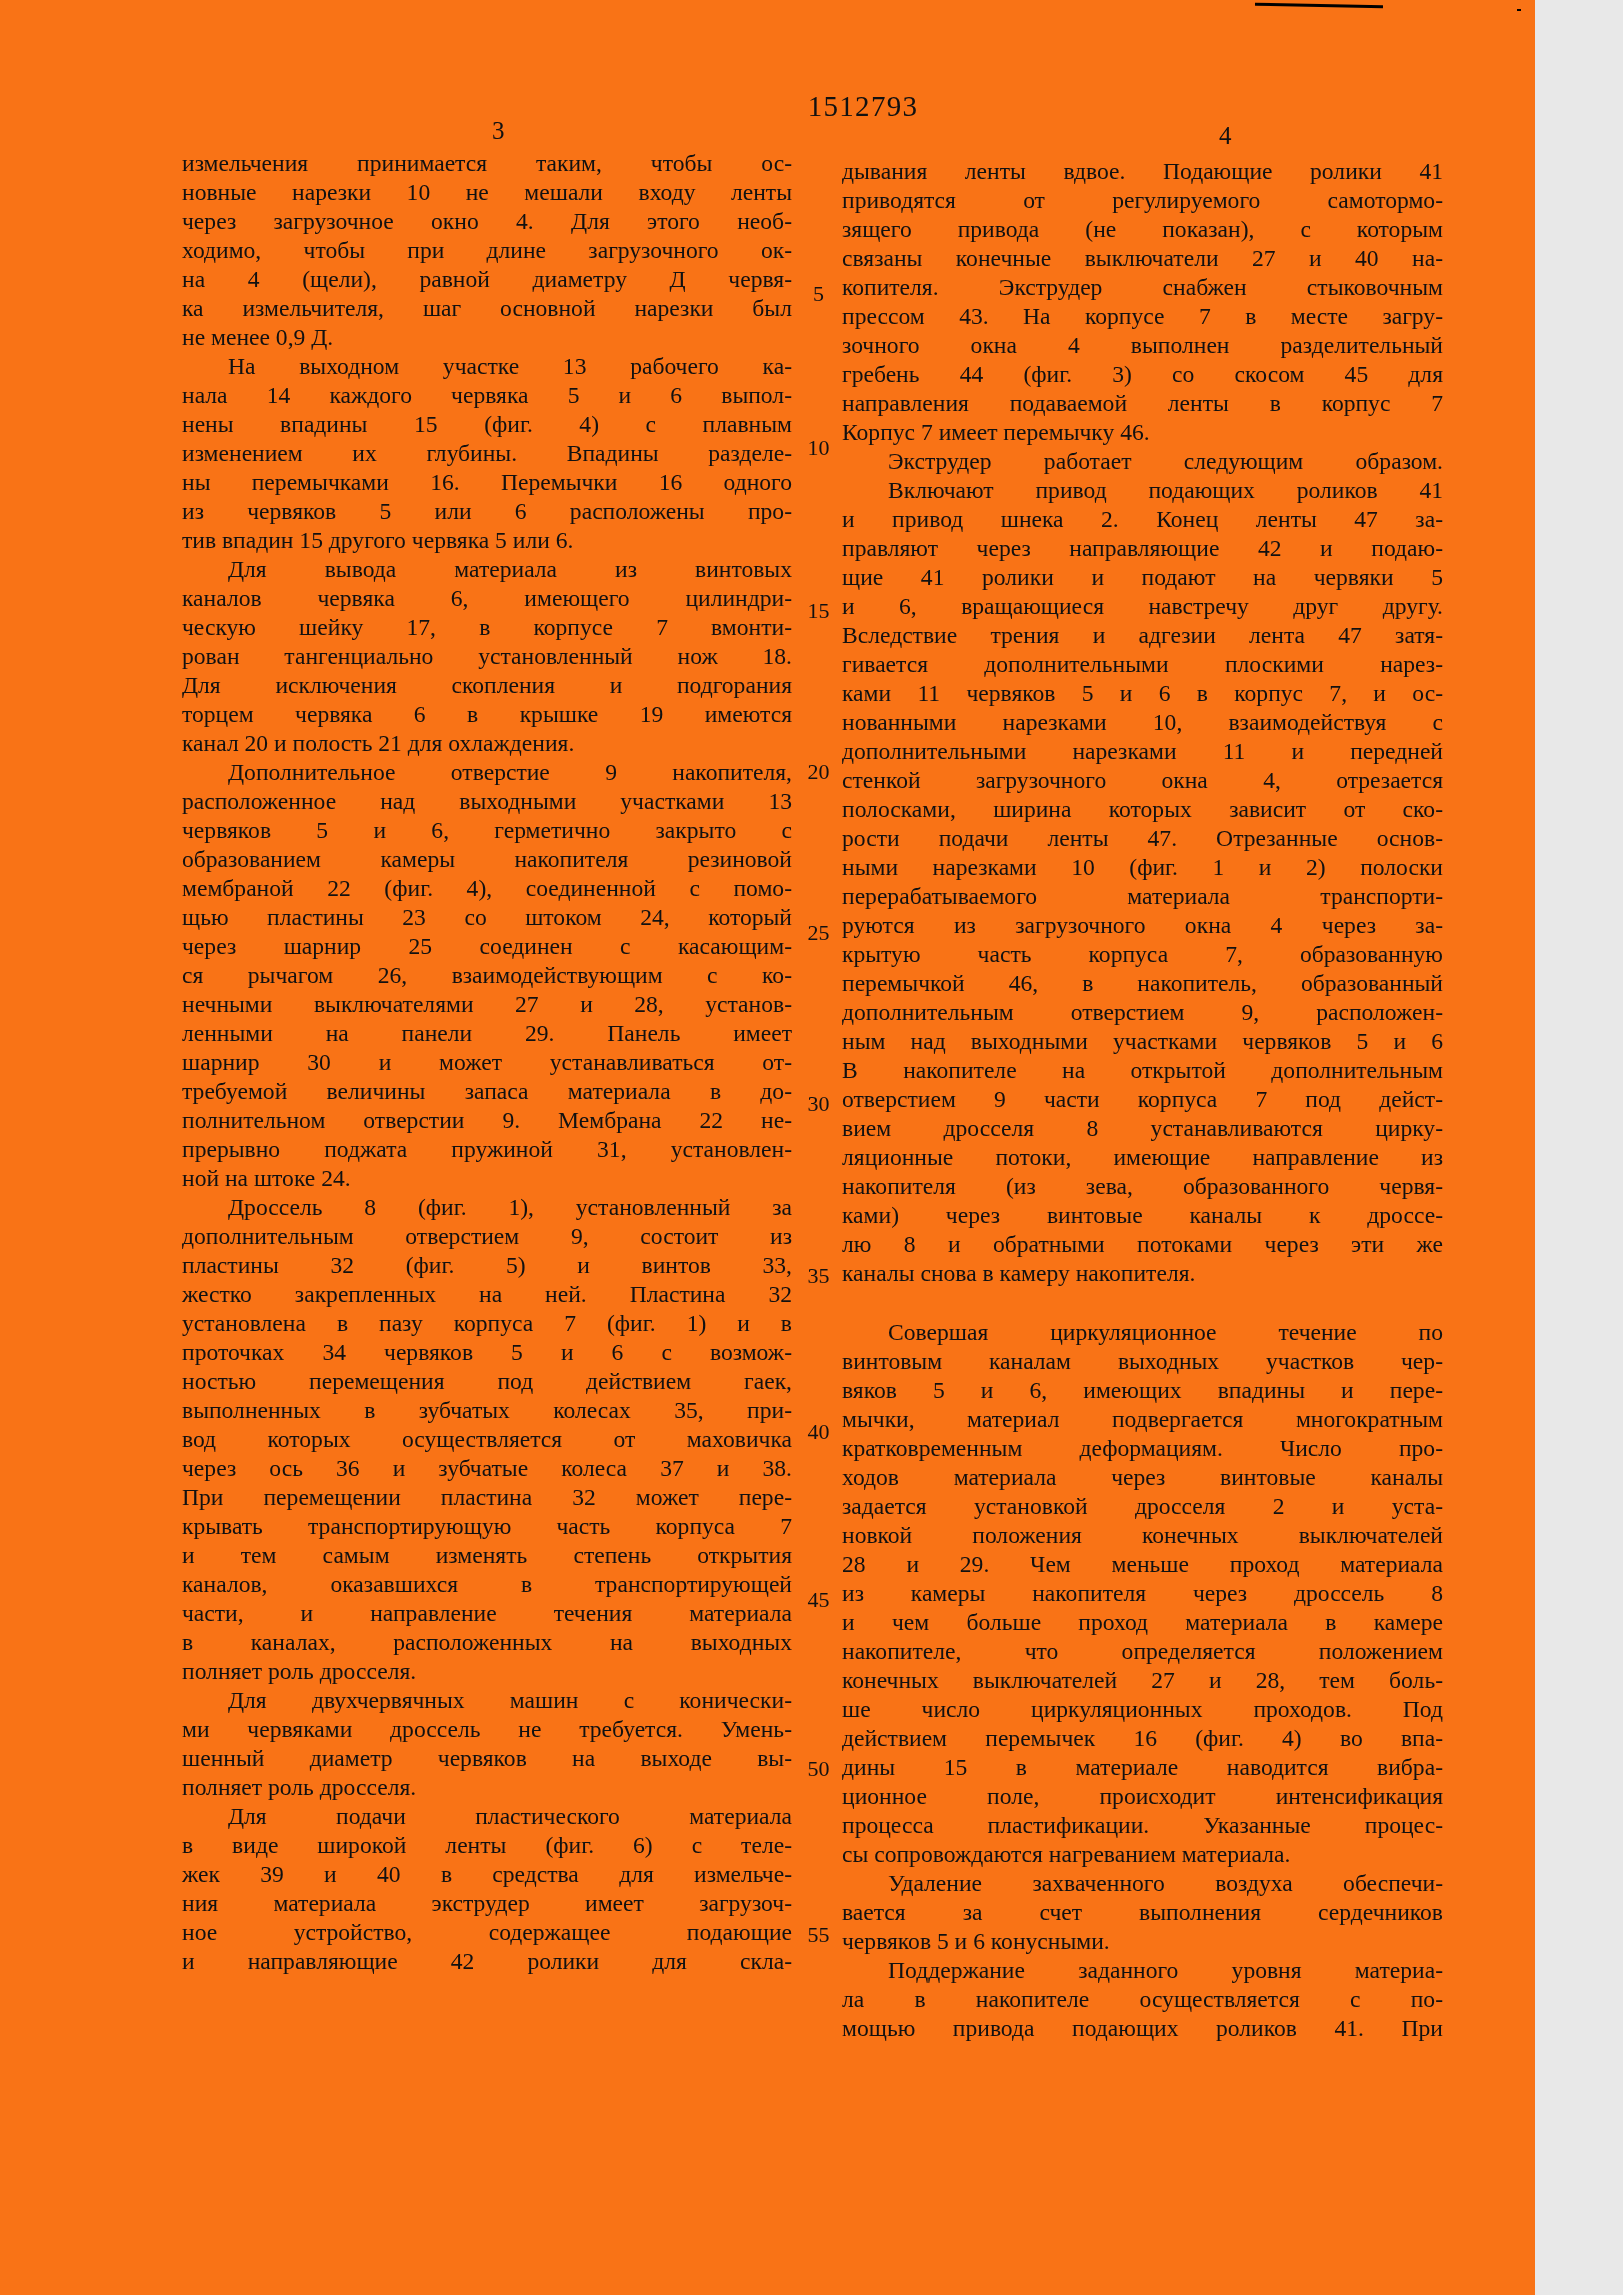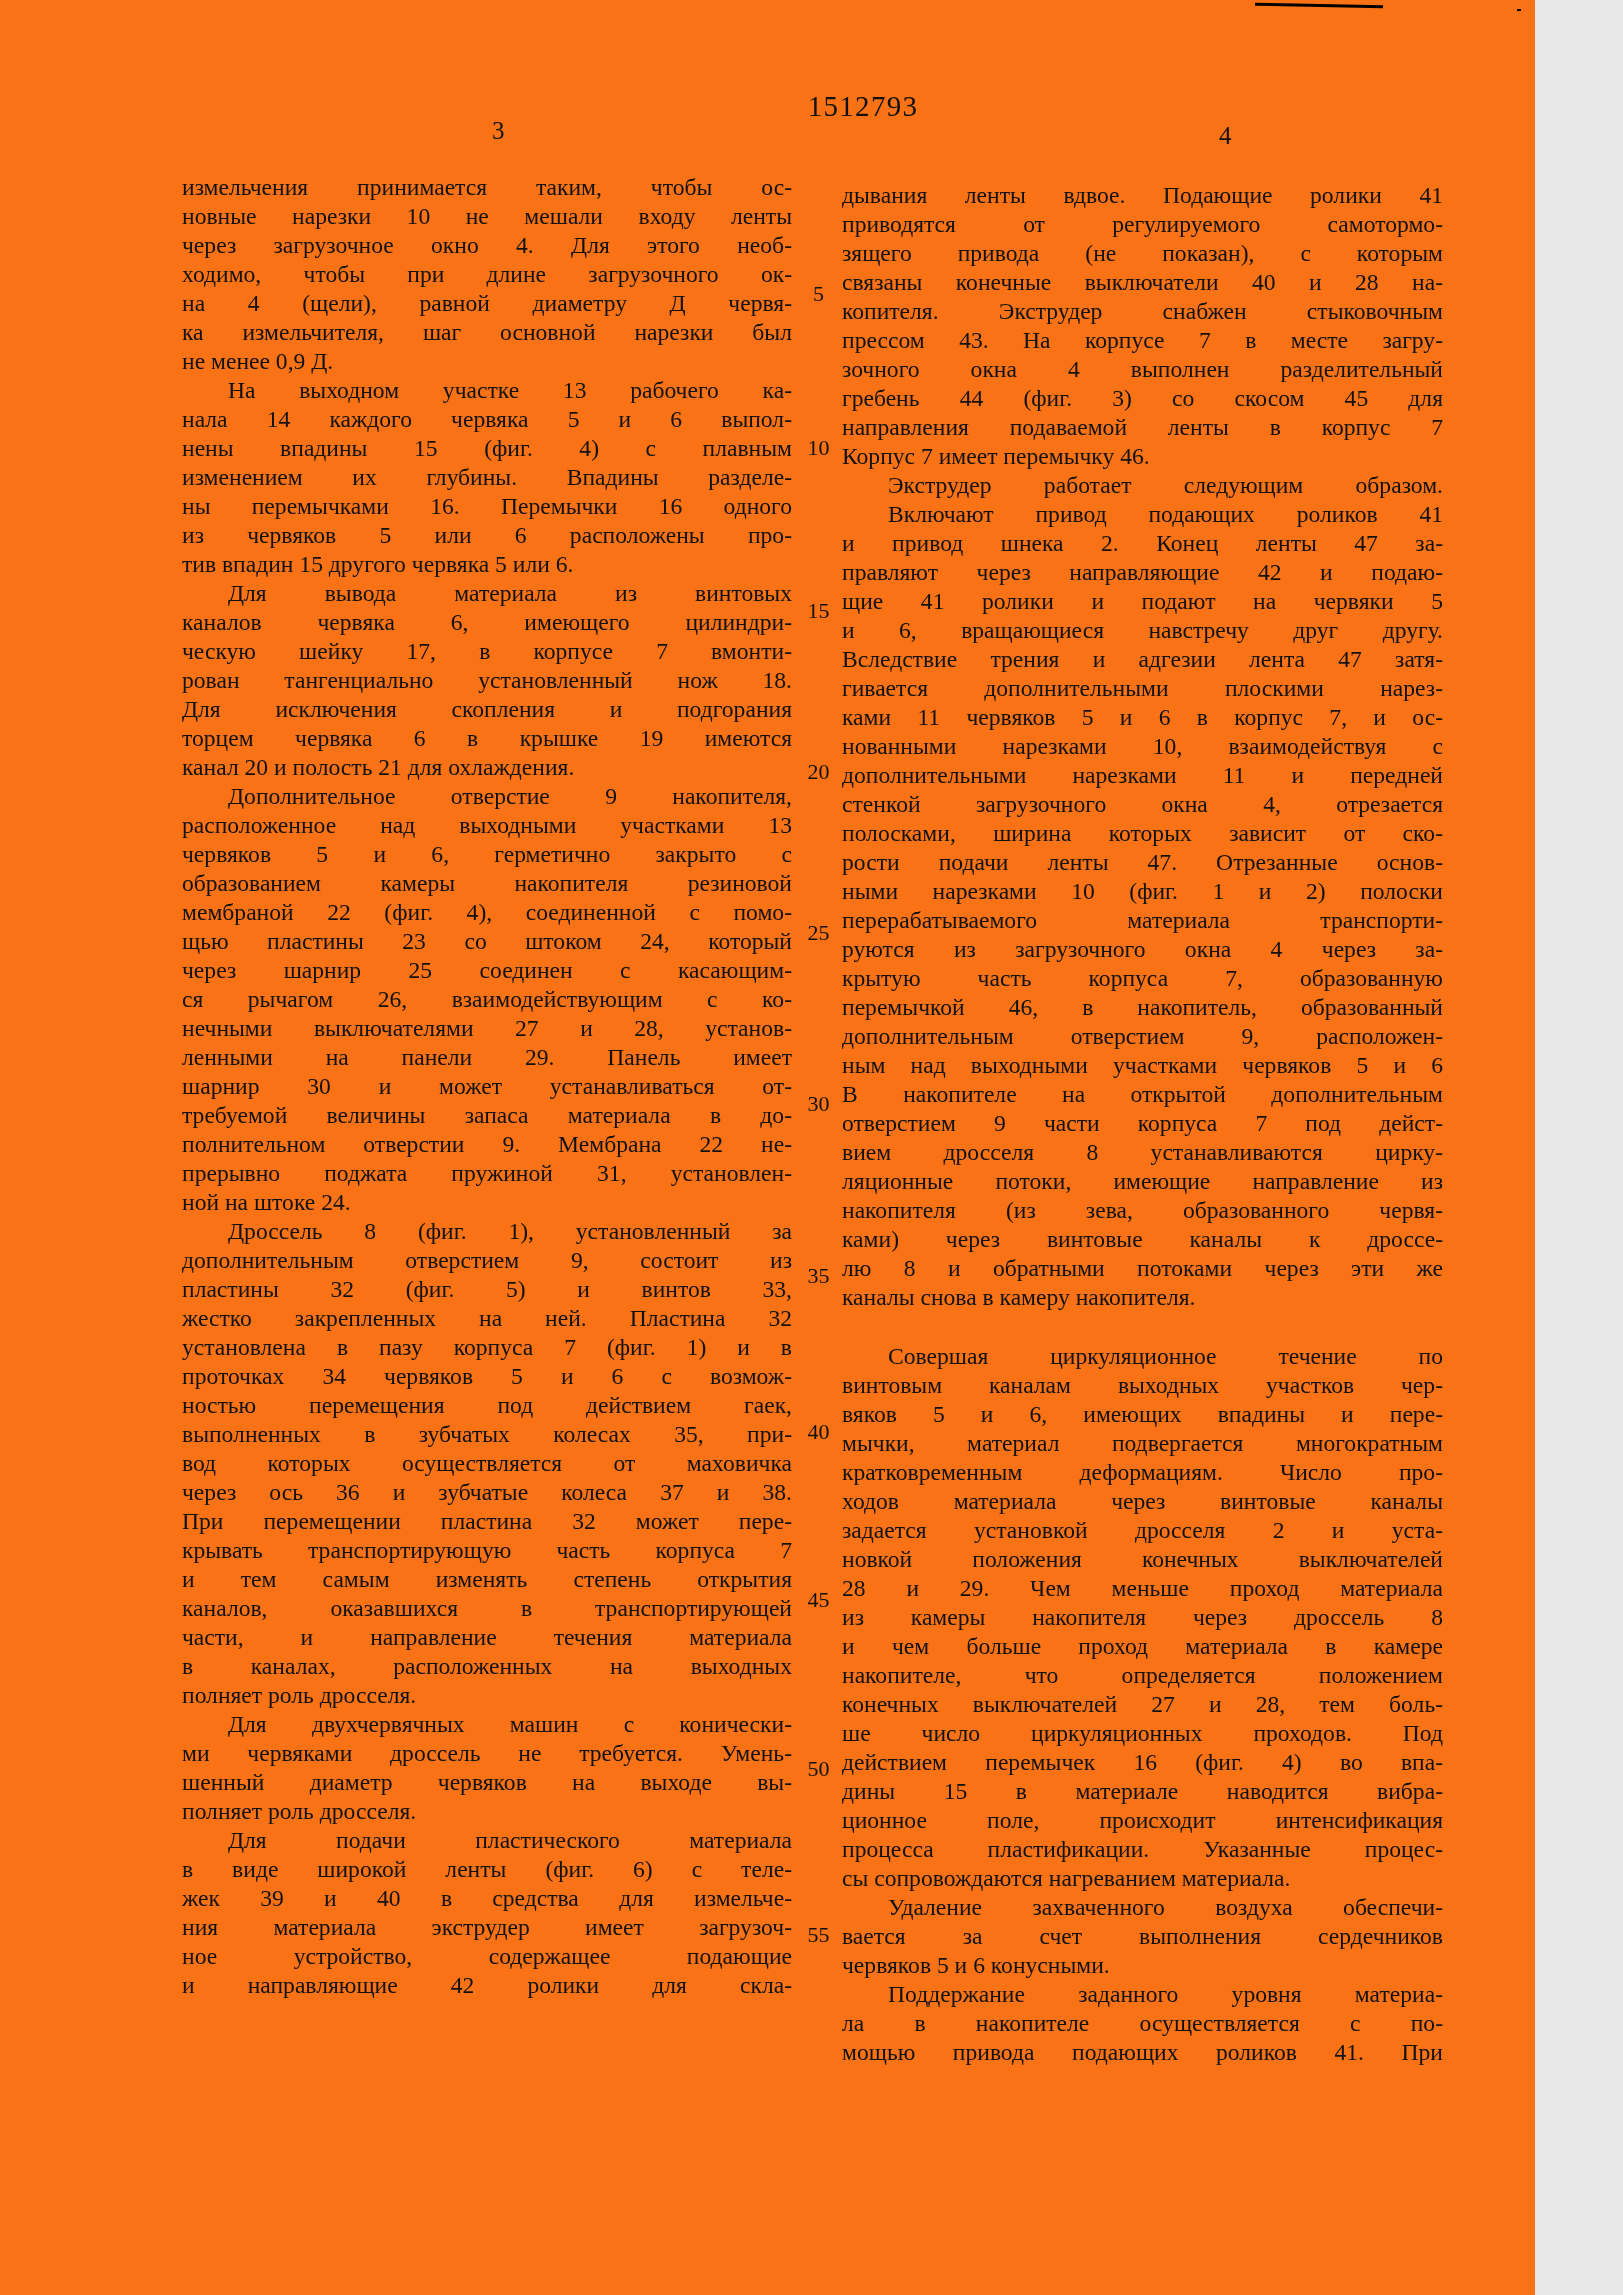--- a/index.html
+++ b/index.html
@@ -25,21 +25,20 @@
     font-size:25px;
   }
   .pagenum.left{ top:117px; left:492px; }
   .pagenum.right{ top:122px; left:1219px; }
   
   .column{
     position:absolute;
     font-size:23.6px;
     line-height:29px;
     text-align:justify;
-    margin-top:24px;
   }
   .col-left{ top:149px; left:182px; width:610px; }
   .col-right{ top:157px; left:842px; width:601px; }
   .line{
     text-align:justify;
     text-align-last:justify;
     white-space:normal;
     height:29px;
     overflow:visible;
   }
@@ -147,21 +146,21 @@
       <div class="line">жек 39 и 40 в средства для измельче-</div>
       <div class="line">ния материала экструдер имеет загрузоч-</div>
       <div class="line">ное устройство, содержащее подающие</div>
       <div class="line">и направляющие 42 ролики для скла-</div>
     </div>
 
   <div class="column col-right">
       <div class="line">дывания ленты вдвое. Подающие ролики 41</div>
       <div class="line">приводятся от регулируемого самотормо-</div>
       <div class="line">зящего привода (не показан), с которым</div>
-      <div class="line">связаны конечные выключатели 40 и 28 на-</div>
+      <div class="line">связаны конечные выключатели 27 и 40 на-</div>
       <div class="line">копителя. Экструдер снабжен стыковочным</div>
       <div class="line">прессом 43. На корпусе 7 в месте загру-</div>
       <div class="line">зочного окна 4 выполнен разделительный</div>
       <div class="line">гребень 44 (фиг. 3) со скосом 45 для</div>
       <div class="line">направления подаваемой ленты в корпус 7</div>
       <div class="line end">Корпус 7 имеет перемычку 46.</div>
       <div class="line indent">Экструдер работает следующим образом.</div>
       <div class="line indent">Включают привод подающих роликов 41</div>
       <div class="line">и привод шнека 2. Конец ленты 47 за-</div>
       <div class="line">правляют через направляющие 42 и подаю-</div>

